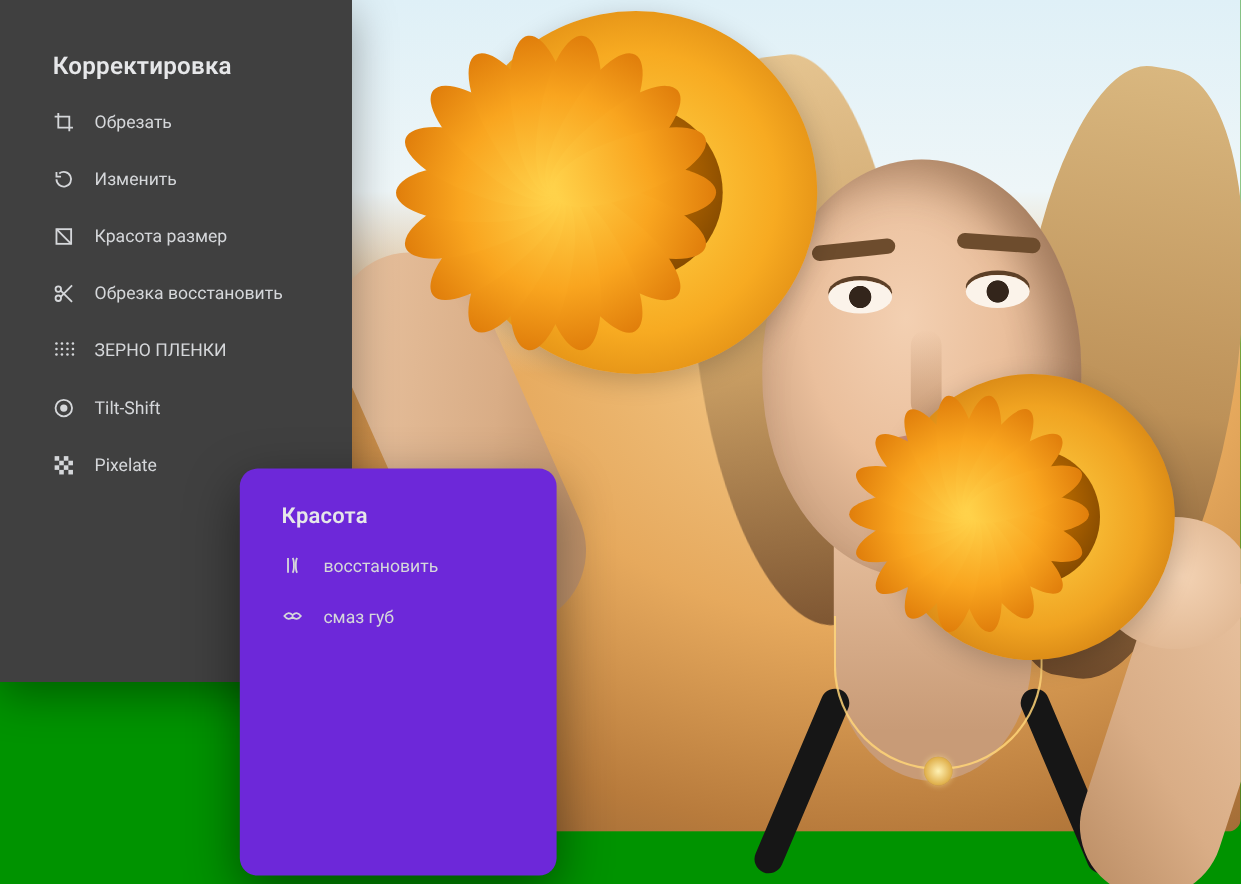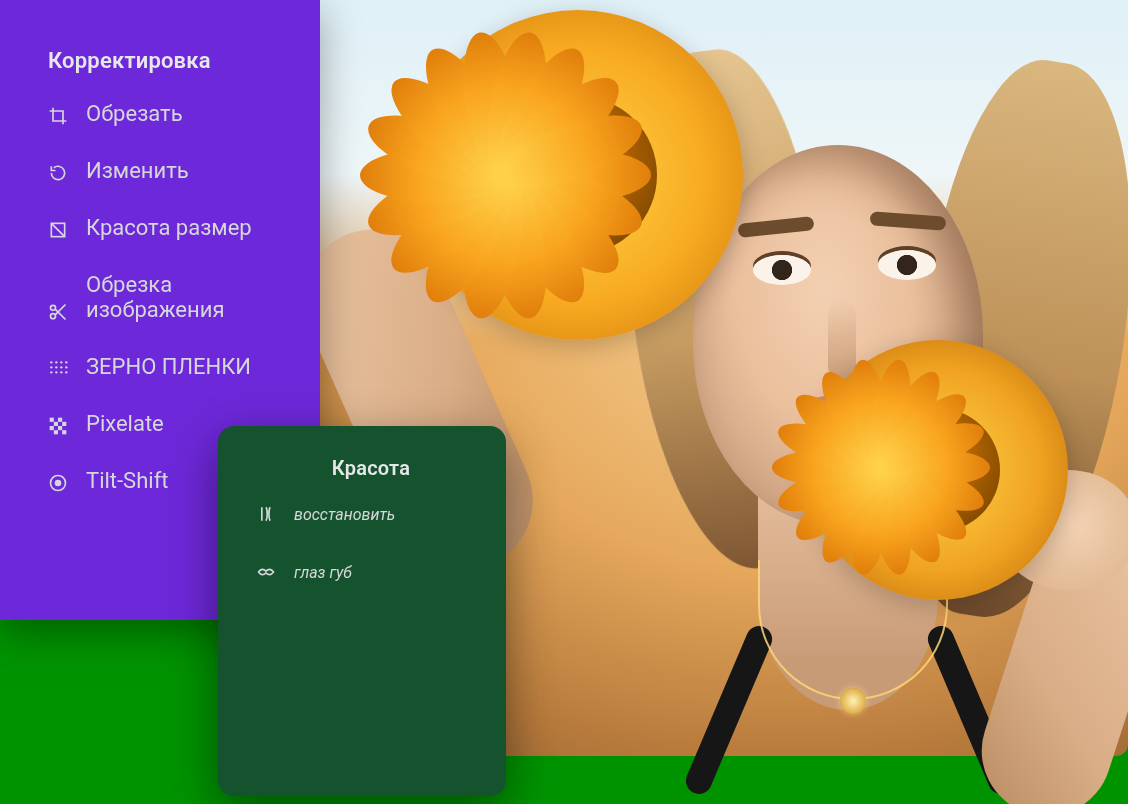--- a/index.html
+++ b/index.html
@@ -67,36 +67,36 @@
     .sun .pet:nth-child(7){transform:rotate(120deg)} .sun .pet:nth-child(8){transform:rotate(140deg)}
     .sun .pet:nth-child(9){transform:rotate(160deg)} .sun .pet:nth-child(10){transform:rotate(180deg)}
     .sun .pet:nth-child(11){transform:rotate(200deg)}.sun .pet:nth-child(12){transform:rotate(220deg)}
     .sun .pet:nth-child(13){transform:rotate(240deg)}.sun .pet:nth-child(14){transform:rotate(260deg)}
     .sun .pet:nth-child(15){transform:rotate(280deg)}.sun .pet:nth-child(16){transform:rotate(300deg)}
     .sun .pet:nth-child(17){transform:rotate(320deg)}.sun .pet:nth-child(18){transform:rotate(340deg)}
 
     
     .panel {
       position:absolute; top:0; left:0; width:320px; height:620px;
-      background:#6d28d9; color:#e6e7e9; padding:48px 40px 40px 48px;
+      background:#404040; color:#e6e7e9; padding:48px 40px 40px 48px;
       border-bottom-right-radius:18px;
       box-shadow:0 12px 40px rgba(0,0,0,.35);
     }
     .panel-title { font-weight:600; font-size:22px; margin-bottom:28px; letter-spacing:.2px; }
     .menu { list-style:none; display:flex; flex-direction:column; gap:32px; }
-    .menu-item { display:flex; align-items:flex-end; gap:18px; font-size:22px; color:#d5d7da; cursor:pointer; }
+    .menu-item { display:flex; align-items:flex-start; gap:18px; font-size:16px; color:#d5d7da; cursor:pointer; }
     .menu-item .ico { width:20px; height:20px; flex:0 0 20px; display:flex; align-items:center; justify-content:center; color:#d5d7da; }
     
     .panel2 {
       position:absolute; top:426px; left:218px; width:288px; height:370px;
-      background:#14532d; color:#e6e7e9; padding:30px 20px 30px 38px;
-      border-radius:16px; box-shadow:0 16px 48px rgba(0,0,0,.45);text-align:center;
+      background:#6d28d9; color:#e6e7e9; padding:30px 20px 30px 38px;
+      border-radius:16px; box-shadow:0 16px 48px rgba(0,0,0,.45);
     }
     .panel2 .panel-title { font-size:20px; margin-bottom:24px; }
-    .panel2 .menu { gap:36px;font-style:italic; }
+    .panel2 .menu { gap:24px; }
     .panel2 .menu-item { font-size:16px; align-items:flex-start; }
     .panel2 .menu-item .txt { line-height:1.35; }
     svg { display:block; }
   </style>
 </head>
 <body>
 
 <div class="photo">
   <div class="hairL"></div>
     <div class="hairR"></div>
@@ -194,21 +194,21 @@
 
     <li class="menu-item">
       <span class="ico">
         <svg viewBox="0 0 24 24" width="20" height="20" fill="none" stroke="currentColor" stroke-width="2">
             <circle cx="6" cy="7" r="3"></circle>
             <circle cx="6" cy="17" r="3"></circle>
             <path d="M8.6 8.6L21 21"></path>
             <path d="M8.6 15.4L21 3"></path>
           </svg>
       </span>
-      <span class="txt">Обрезка изображения</span>
+      <span class="txt">Обрезка восстановить</span>
     </li>
 
     <li class="menu-item">
       <span class="ico">
         <svg viewBox="0 0 24 24" width="20" height="20" fill="currentColor">
           <circle cx="4" cy="4" r="1.4"></circle>
             <circle cx="10" cy="4" r="1.4"></circle>
             <circle cx="16" cy="4" r="1.4"></circle>
             <circle cx="22" cy="4" r="1.4"></circle>
           <circle cx="4" cy="10" r="1.4"></circle>
@@ -219,44 +219,44 @@
             <circle cx="10" cy="16" r="1.4"></circle>
             <circle cx="16" cy="16" r="1.4"></circle>
             <circle cx="22" cy="16" r="1.4"></circle>
         </svg>
       </span>
       <span class="txt">ЗЕРНО ПЛЕНКИ</span>
     </li>
 
     <li class="menu-item">
       <span class="ico">
+        <svg viewBox="0 0 24 24" width="20" height="20" fill="none" stroke="currentColor" stroke-width="2">
+            <circle cx="12" cy="12" r="9"></circle>
+            <circle cx="12" cy="12" r="3" fill="currentColor"></circle>
+          </svg>
+      </span>
+      <span class="txt">Tilt-Shift</span>
+    </li>
+
+    <li class="menu-item">
+      <span class="ico">
         <svg viewBox="0 0 24 24" width="20" height="20" fill="currentColor">
           <rect x="2" y="2" width="5" height="5"></rect>
             <rect x="12" y="2" width="5" height="5"></rect>
           <rect x="7" y="7" width="5" height="5"></rect>
             <rect x="17" y="7" width="5" height="5"></rect>
           <rect x="2" y="12" width="5" height="5"></rect>
             <rect x="12" y="12" width="5" height="5"></rect>
           <rect x="7" y="17" width="5" height="5"></rect>
             <rect x="17" y="17" width="5" height="5"></rect>
         </svg>
       </span>
       <span class="txt">Pixelate</span>
     </li>
 
-    <li class="menu-item">
-      <span class="ico">
-        <svg viewBox="0 0 24 24" width="20" height="20" fill="none" stroke="currentColor" stroke-width="2">
-            <circle cx="12" cy="12" r="9"></circle>
-            <circle cx="12" cy="12" r="3" fill="currentColor"></circle>
-          </svg>
-      </span>
-      <span class="txt">Tilt-Shift</span>
-    </li>
-
 
   </ul>
 </div>
 
 <div class="panel2">
   <div class="panel-title">Красота</div>
   <ul class="menu">
 
     <li class="menu-item">
       <span class="ico">
@@ -270,18 +270,18 @@
     </li>
 
 
 
     <li class="menu-item">
       <span class="ico">
         <svg viewBox="0 0 24 24" width="20" height="20" fill="none" stroke="currentColor" stroke-width="2">
             <path d="M3 12c3-4 6-4 9-1 3-3 6-3 9 1-3 4-6 4-9 1-3 3-6 3-9-1z"></path>
           </svg>
       </span>
-      <span class="txt">глаз губ</span>
+      <span class="txt">смаз губ</span>
     </li>
 
 
   </ul>
 </div>
 
 </body></html>

